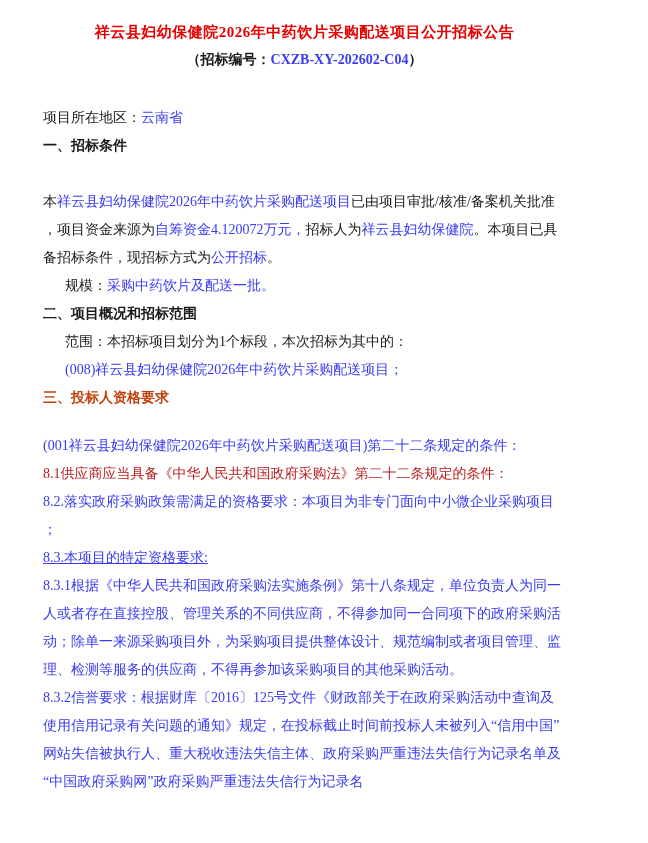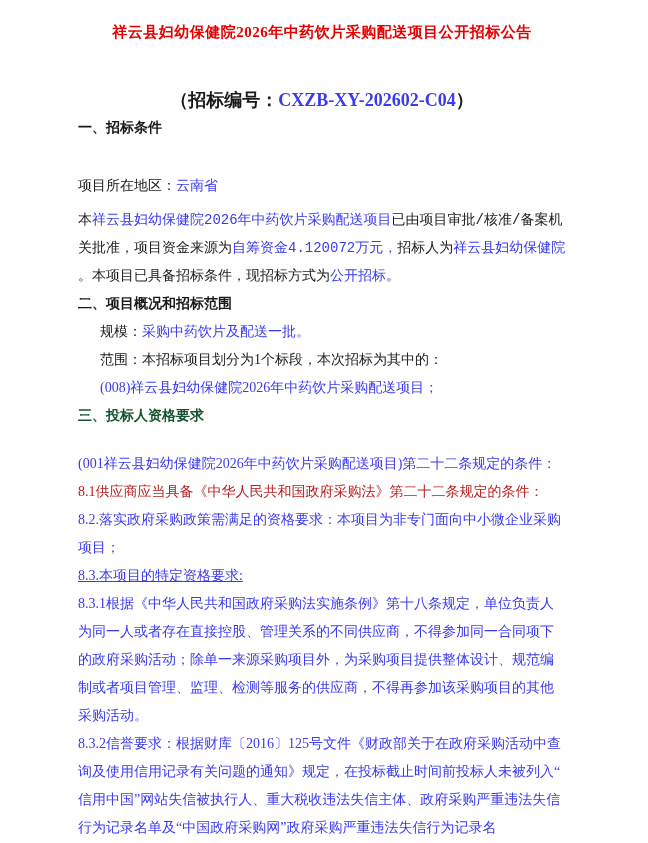--- a/index.html
+++ b/index.html
@@ -7,73 +7,72 @@
     padding: 0;
     background: #ffffff;
   }
   .page {
     position: relative;
     width: 648px;
     height: 843px;
     margin: 0 auto;
     background: #ffffff;
     box-sizing: border-box;
-    padding: 18px 82px 0 78px;
+    padding: 18px 82px 0 43px;
     overflow: hidden;
     font-family: "Liberation Serif", "DejaVu Serif", serif;
     font-size: 14px;
     line-height: 28px;
     color: #1a1a1a;
   }
   .doc-title {
     text-align: center;
     font-weight: bold;
     font-size: 15px;
     line-height: 28px;
     letter-spacing: 0.5px;
   }
   .doc-subtitle {
     text-align: center;
     font-weight: bold;
-    font-size: 18px;
+    font-size: 14px;
     line-height: 28px;
-    margin-top: 40px;
   }
   .block {
     text-align: left;
     word-break: break-all;
     line-break: anywhere;
   }
   .heading {
     font-weight: bold;
   }
   .indent {
     padding-left: 22px;
   }
-  .sp-small { margin-top: 6px; font-family: Liberation Mono, monospace; }
+  .sp-small { margin-top: 28px; }
   .sp-med   { margin-top: 20px; }
   .sp-large { margin-top: 30px; }
 </style>
 </head>
 <body>
 
 <div class="page">
   <div class="doc-title" style="color: rgb(230, 0, 0);">祥云县妇幼保健院2026年中药饮片采购配送项目公开招标公告</div>
   <div class="doc-subtitle">
     <span>（招标编号：</span><span style="color: rgb(58, 58, 240);">CXZB-XY-202602-C04</span><span>）</span>
   </div>
   <div id="doc-body">
+      <div class="block sp-large"><span style="color: rgb(26, 26, 26);">项目所在地区：</span><span style="color: rgb(58, 58, 240);">云南省</span></div>
       <div class="block heading"><span style="color: rgb(26, 26, 26);">一、招标条件</span></div>
-      <div class="block sp-large"><span style="color: rgb(26, 26, 26);">项目所在地区：</span><span style="color: rgb(58, 58, 240);">云南省</span></div>
       <div class="block sp-small"><span style="color: rgb(26, 26, 26);">本</span><span style="color: rgb(58, 58, 240);">祥云县妇幼保健院2026年中药饮片采购配送项目</span><span style="color: rgb(26, 26, 26);">已由项目审批/核准/备案机关批准，项目资金来源为</span><span style="color: rgb(58, 58, 240);">自筹资金4.120072万元，</span><span style="color: rgb(26, 26, 26);">招标人为</span><span style="color: rgb(58, 58, 240);">祥云县妇幼保健院</span><span style="color: rgb(26, 26, 26);">。本项目已具备招标条件，现招标方式为</span><span style="color: rgb(58, 58, 240);">公开招标</span><span style="color: rgb(26, 26, 26);">。</span></div>
+      <div class="block indent"><span style="color: rgb(26, 26, 26);">规模：</span><span style="color: rgb(58, 58, 240);">采购中药饮片及配送一批。</span></div>
       <div class="block heading"><span style="color: rgb(26, 26, 26);">二、项目概况和招标范围</span></div>
-      <div class="block indent"><span style="color: rgb(26, 26, 26);">规模：</span><span style="color: rgb(58, 58, 240);">采购中药饮片及配送一批。</span></div>
       <div class="block indent"><span style="color: rgb(26, 26, 26);">范围：本招标项目划分为1个标段，本次招标为其中的：</span></div>
       <div class="block indent"><span style="color: rgb(58, 58, 240);">(008)祥云县妇幼保健院2026年中药饮片采购配送项目；</span></div>
-      <div class="block heading"><span style="color: #14532d;">三、投标人资格要求</span></div>
+      <div class="block heading"><span style="color: #c2410c;">三、投标人资格要求</span></div>
       <div class="block sp-med"><span style="color: rgb(58, 58, 240);">(001祥云县妇幼保健院2026年中药饮片采购配送项目)第二十二条规定的条件：</span></div>
       <div class="block"><span style="color: #b91c1c;">8.1供应商应当具备《中华人民共和国政府采购法》第二十二条规定的条件：</span></div>
       <div class="block"><span style="color: rgb(58, 58, 240);">8.2.落实政府采购政策需满足的资格要求：本项目为非专门面向中小微企业采购项目；</span></div>
       <div class="block"><span style="color: rgb(58, 58, 240); text-decoration: underline;">8.3.本项目的特定资格要求:</span></div>
       <div class="block"><span style="color: rgb(58, 58, 240);">8.3.1根据《中华人民共和国政府采购法实施条例》第十八条规定，单位负责人为同一人或者存在直接控股、管理关系的不同供应商，不得参加同一合同项下的政府采购活动；除单一来源采购项目外，为采购项目提供整体设计、规范编制或者项目管理、监理、检测等服务的供应商，不得再参加该采购项目的其他采购活动。</span></div>
       <div class="block"><span style="color: rgb(58, 58, 240);">8.3.2信誉要求：根据财库〔2016〕125号文件《财政部关于在政府采购活动中查询及使用信用记录有关问题的通知》规定，在投标截止时间前投标人未被列入“信用中国”网站失信被执行人、重大税收违法失信主体、政府采购严重违法失信行为记录名单及“中国政府采购网”政府采购严重违法失信行为记录名</span></div>
     </div>
 </div>
 
 </body></html>

